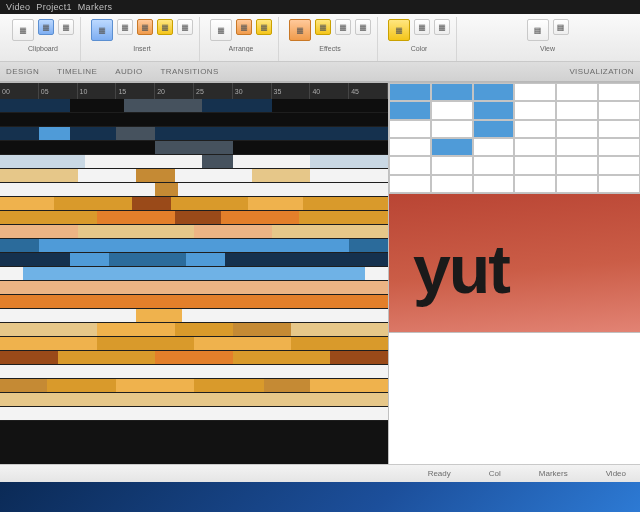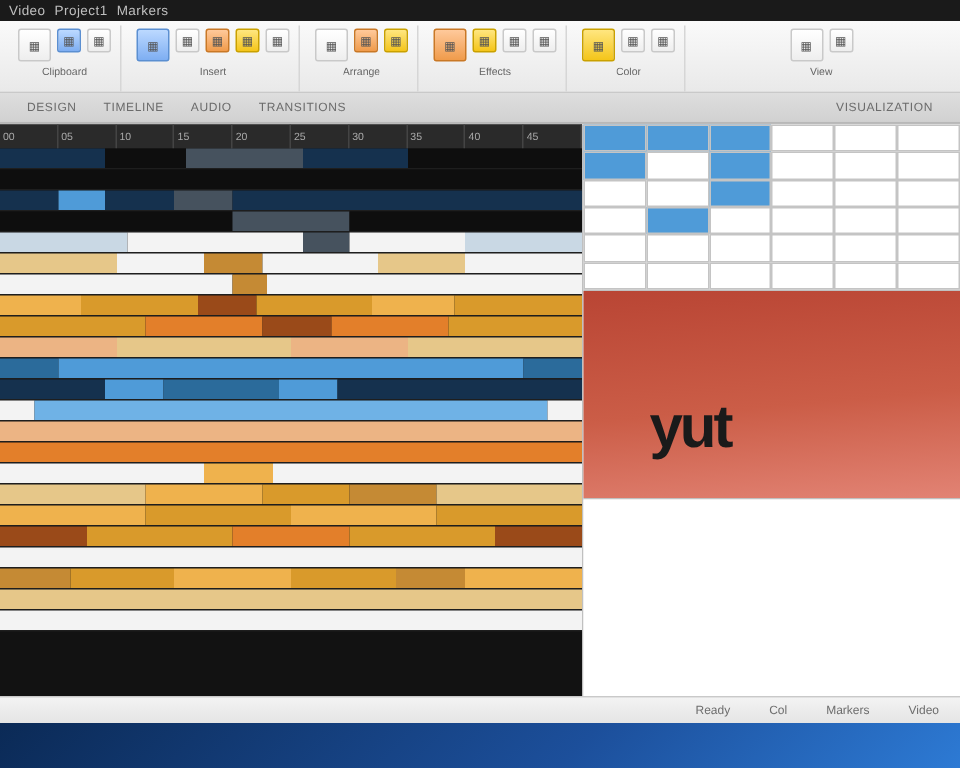--- a/index.html
+++ b/index.html
@@ -67,21 +67,21 @@
     white-space: nowrap; max-width: 62px; overflow: hidden;
   }
 
   
   .tabstrip {
     height: 20px;
     background: linear-gradient(#dedede, #d1d1d1);
     border-bottom: 1px solid #b8b8b8;
     display: flex; align-items: center;
     gap: 18px;
-    padding: 0 18px;
+    padding: 0 6px;
     color: #6b6b6b;
     font-size: 8px;
     letter-spacing: .4px;
   }
   .tabstrip .spacer { flex: 1; }
 
   
   .main {
     flex: 1;
     display: flex;
@@ -150,35 +150,34 @@
   .logo-tile {
     flex: 0 0 140px;
     display: flex; align-items: flex-end; justify-content: flex-start;
     padding: 0 0 24px 24px;
     background: linear-gradient(175deg,#b94534 0%, #cb5d47 55%, #e28374 100%);
     border-top: 1px solid #c0c0c0;
     border-bottom: 1px solid #c0c0c0;
     overflow: hidden;
   }
   .logo-tile .brand {
-    font-size: 40px; font-weight: 700;
+    font-size: 68px; font-weight: 700;
     font-family: Arial, Helvetica, sans-serif;
     color:#1a1a1a;
     letter-spacing: -2px;
-    margin-left: 20px;
   }
   .preview-blank { flex: 1; background:#fff; }
 
   
   .statusbar {
     height: 18px;
     background: linear-gradient(#f3f3f3,#e5e5e5);
     border-top: 1px solid #c9c9c9;
     display: flex; align-items: center; justify-content: flex-end;
-    gap: 26px;
+    gap: 38px;
     padding: 0 14px;
     color:#6d6d6d;
     font-size: 8px;
   }
 
   
   .taskbar {
     position:absolute; left:0; bottom:0; width:640px; height:30px;
     background: linear-gradient(135deg,#0b2a56 0%, #1c4f9b 60%, #2d7ad4 100%);
   }

